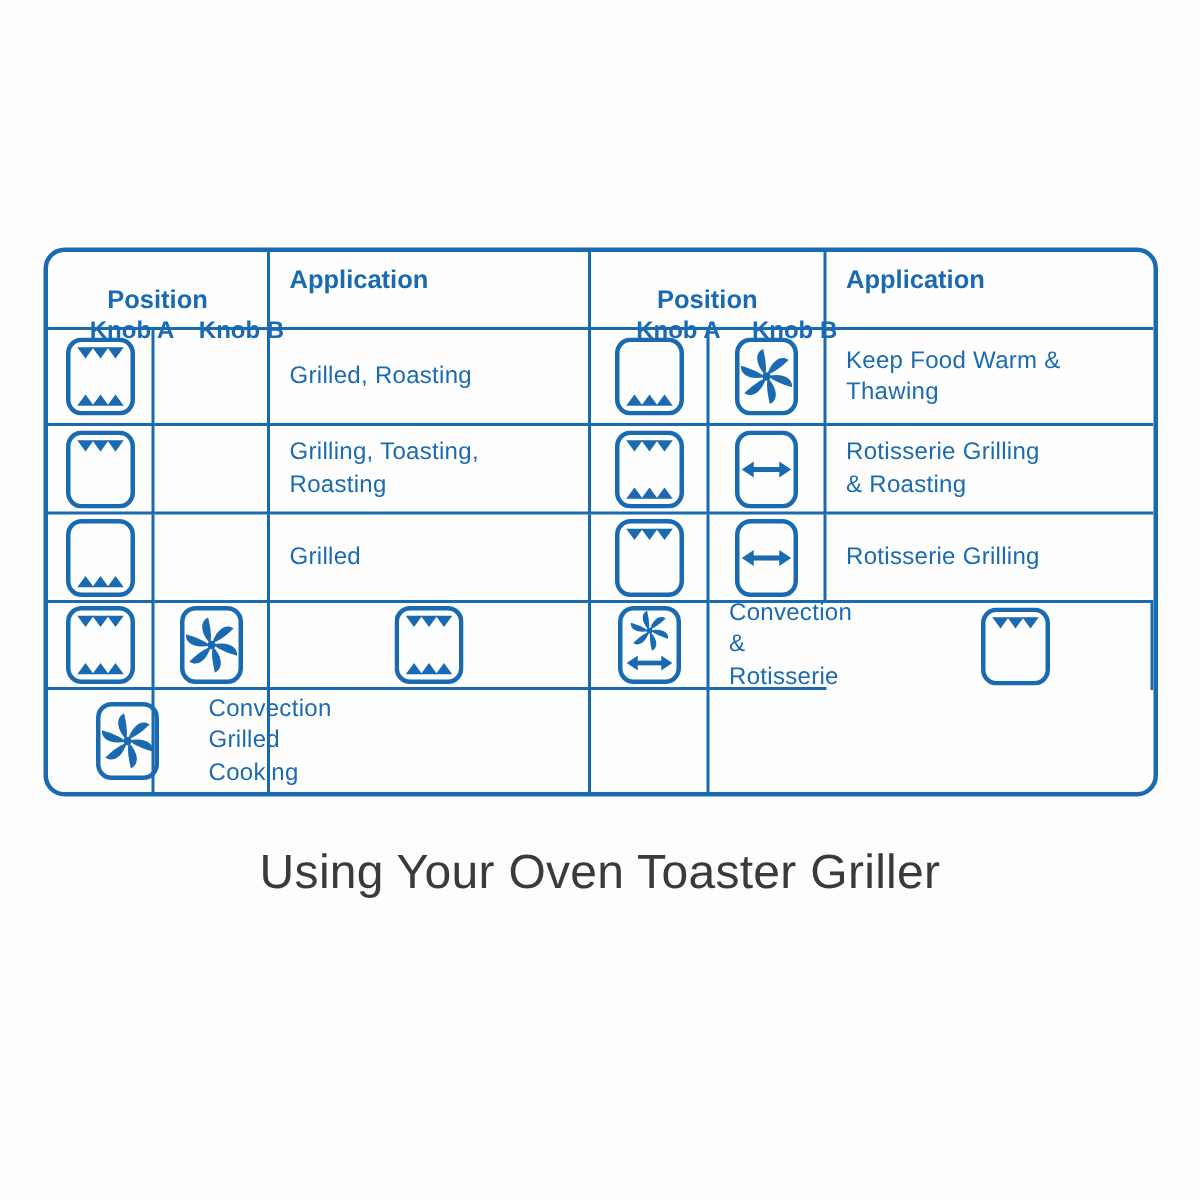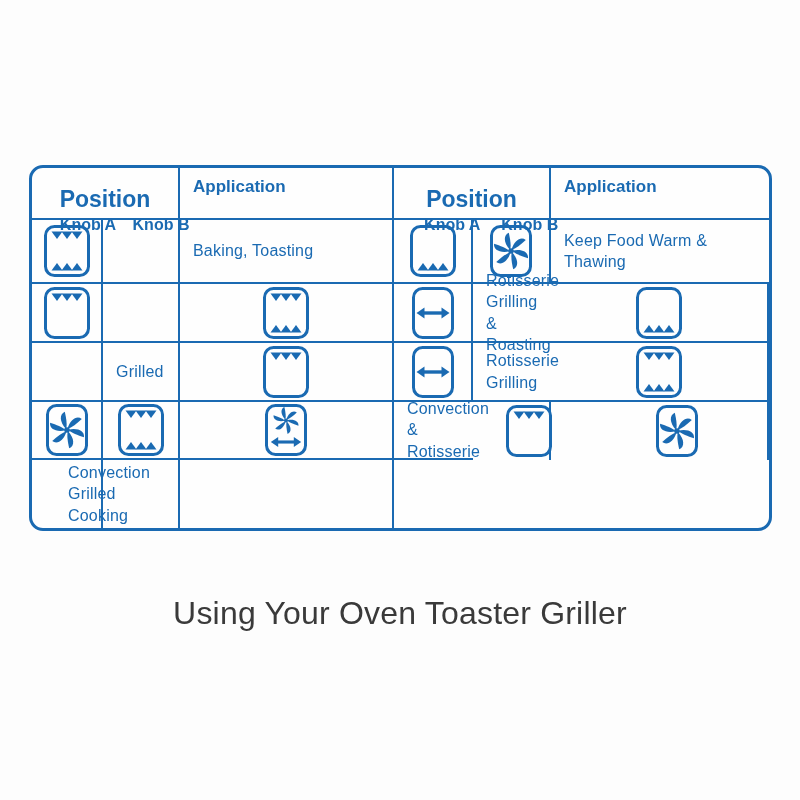--- a/index.html
+++ b/index.html
@@ -29,38 +29,38 @@
     display:flex;align-items:center;justify-content:center;
     color:var(--accent);
   }
   .cell.last-col{border-right:none;}
   .cell.last-row{border-bottom:none;padding-left:36px;}
   .pos-hdr{
     grid-column:span 2;
     flex-direction:column;justify-content:center;
     font-weight:700;padding-bottom:2px;
   }
-  .pos-title{font-size:23px;line-height:1.3;margin-top:36px;}
+  .pos-title{font-size:17px;line-height:1.3;margin-top:36px;}
   .knob-labels{display:flex;width:100%;font-size:16px;line-height:1.25;padding-left:39px;}
   .knob-labels span{flex:1;text-align:center;}
   .app-hdr{
     justify-content:flex-start;align-items:flex-start;
     padding:9px 4px 12px 13px;
     font-weight:700;font-size:17px;
   }
   .app-cell{justify-content:flex-start;padding:0 4px 0 13px;}
   .app-text{
     font-size:16px;line-height:1.32;white-space:pre-line;
     letter-spacing:0.2px;
   }
   .icon{display:flex;align-items:center;justify-content:center;color:var(--accent);}
   .title{
     position:absolute;left:0;top:563px;width:800px;
     text-align:center;
-    font-size:32px;color:#3a3a3a;letter-spacing:0.2px;margin-top:32px;
+    font-size:32px;color:#3a3a3a;letter-spacing:0.2px;
   }
 </style>
 </head>
 <body style="--accent: #1a6ab2; background: rgb(253, 253, 253);">
 
 <div class="sheet">
 
   <div class="grid" id="grid">
 
     <div class="cell pos-hdr">
@@ -94,21 +94,21 @@
               <polygon points="27.5,6.5 38.5,6.5 33,14"></polygon>
               <polygon points="7.5,45.5 18.5,45.5 13,38"></polygon>
               <polygon points="17.5,45.5 28.5,45.5 23,38"></polygon>
               <polygon points="27.5,45.5 38.5,45.5 33,38"></polygon>
             </g>
           </svg>
         </span>
       </div>
       <div class="cell knob-cell"></div>
       <div class="cell app-cell">
-        <div class="app-text">Baking, Toasting</div>
+        <div class="app-text">Grilled, Roasting</div>
       </div>
       <div class="cell knob-cell">
         <span class="icon">
           <svg width="46" height="52" viewBox="0 0 46 52">
     <rect x="1.5" y="1.5" width="43" height="49" rx="9" fill="none" stroke="currentColor" stroke-width="3"></rect>
     <g fill="currentColor">
               <polygon points="7.5,45.5 18.5,45.5 13,38"></polygon>
               <polygon points="17.5,45.5 28.5,45.5 23,38"></polygon>
               <polygon points="27.5,45.5 38.5,45.5 33,38"></polygon>
             </g>
@@ -141,20 +141,24 @@
     <rect x="1.5" y="1.5" width="43" height="49" rx="9" fill="none" stroke="currentColor" stroke-width="3"></rect>
     <g fill="currentColor">
               <polygon points="7.5,6.5 18.5,6.5 13,14"></polygon>
               <polygon points="17.5,6.5 28.5,6.5 23,14"></polygon>
               <polygon points="27.5,6.5 38.5,6.5 33,14"></polygon>
             </g>
           </svg>
         </span>
       </div>
       <div class="cell knob-cell"></div>
+      <div class="cell app-cell">
+        <div class="app-text">Grilling, Toasting,
+Roasting</div>
+      </div>
       <div class="cell knob-cell">
         <span class="icon">
           <svg width="46" height="52" viewBox="0 0 46 52">
     <rect x="1.5" y="1.5" width="43" height="49" rx="9" fill="none" stroke="currentColor" stroke-width="3"></rect>
     <g fill="currentColor">
               <polygon points="7.5,6.5 18.5,6.5 13,14"></polygon>
               <polygon points="17.5,6.5 28.5,6.5 23,14"></polygon>
               <polygon points="27.5,6.5 38.5,6.5 33,14"></polygon>
               <polygon points="7.5,45.5 18.5,45.5 13,38"></polygon>
               <polygon points="17.5,45.5 28.5,45.5 23,38"></polygon>

